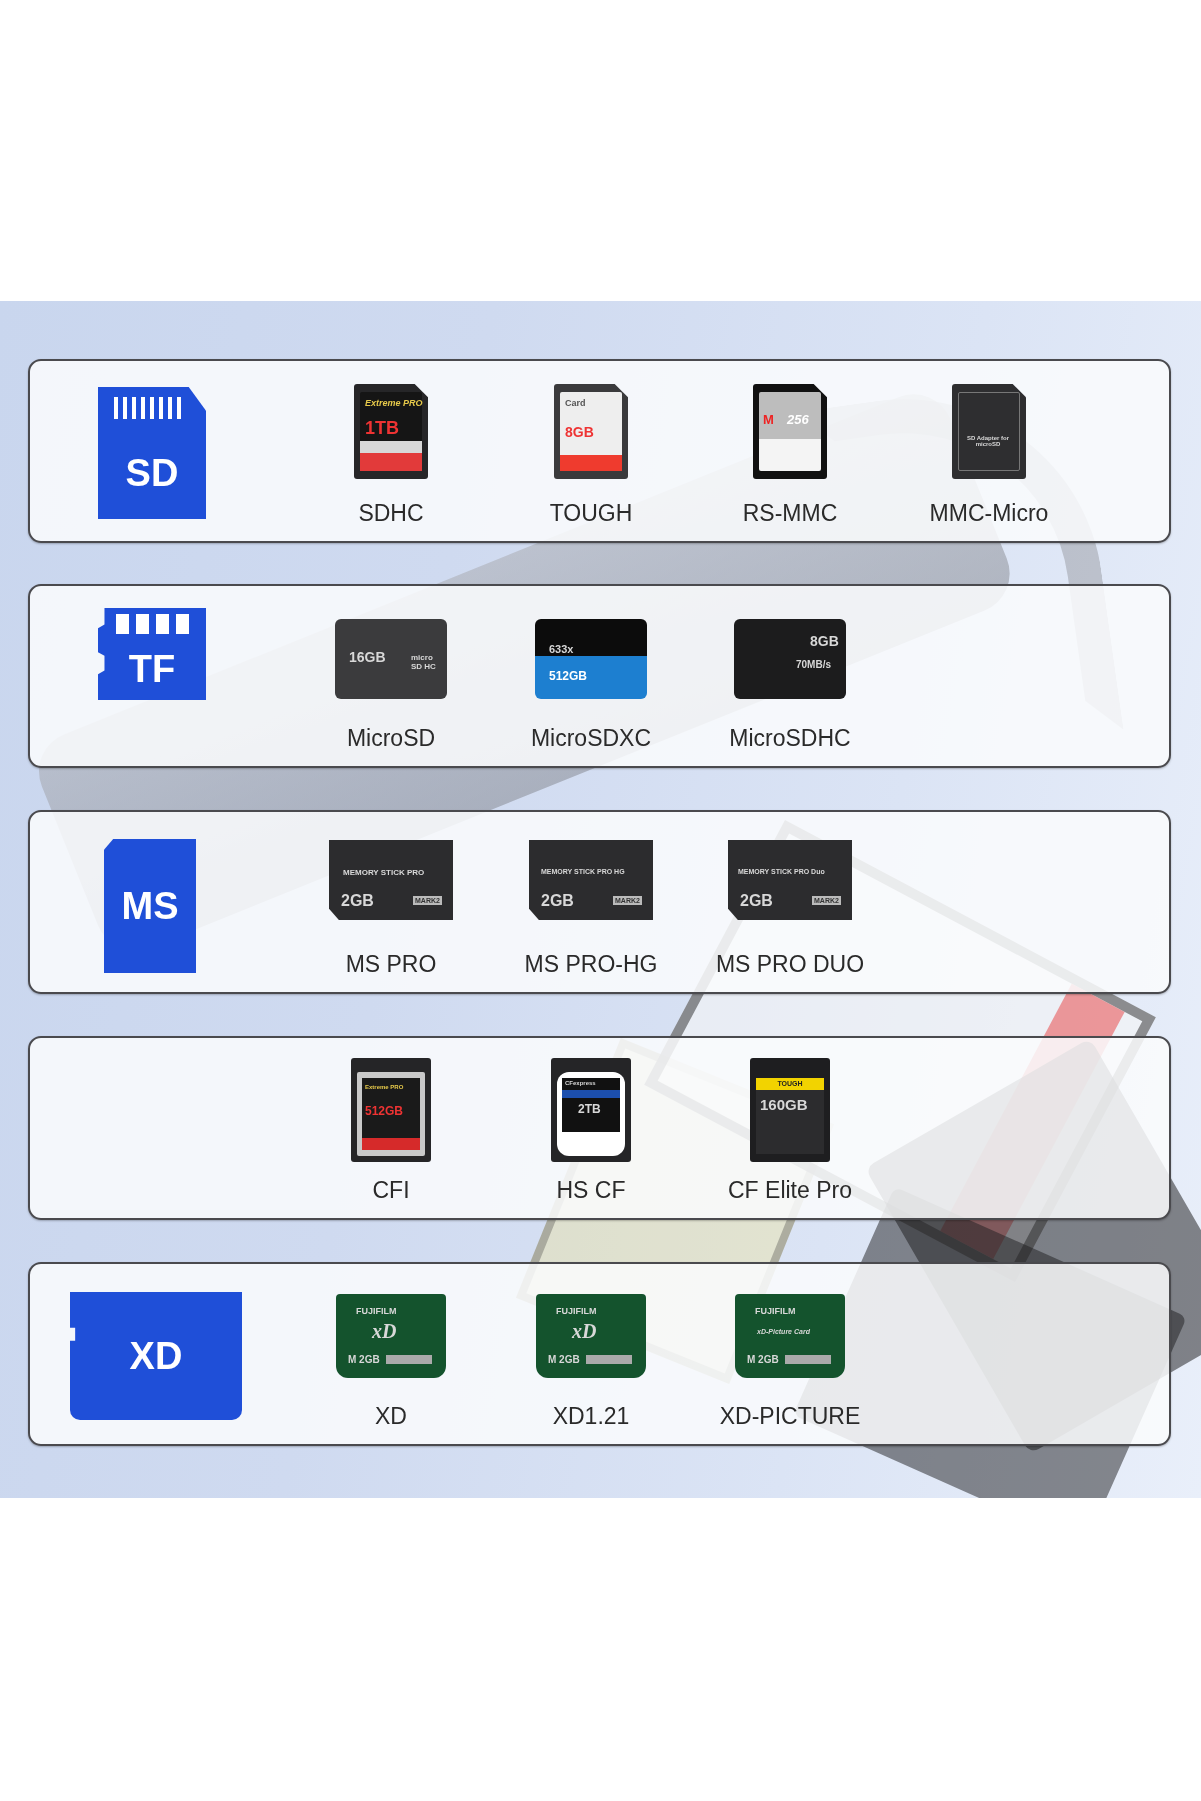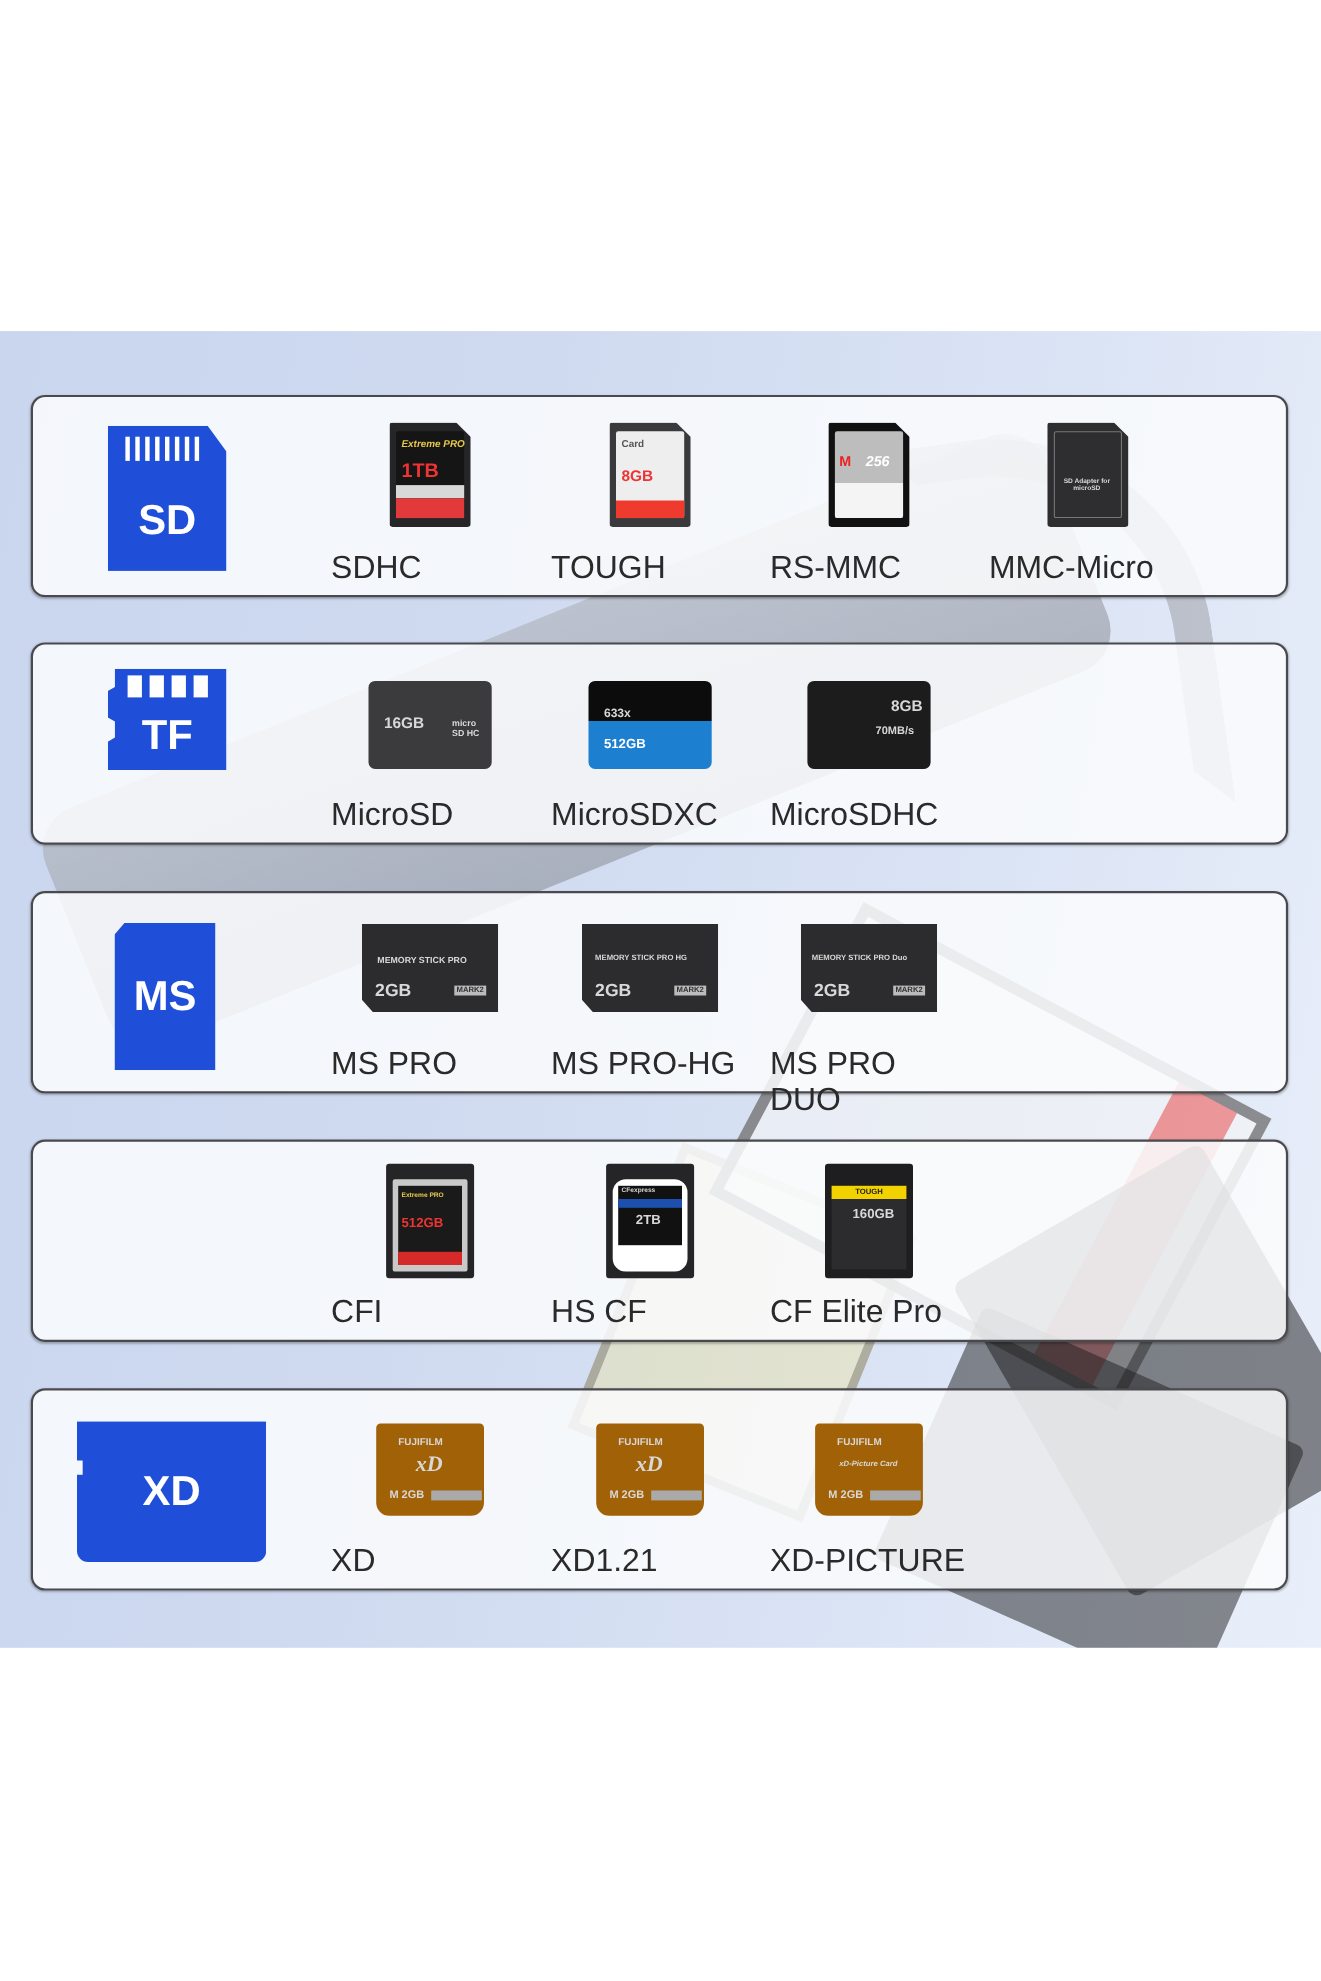--- a/index.html
+++ b/index.html
@@ -47,31 +47,31 @@
     border: 2px solid #4a4a4e; border-radius: 13px;
     box-shadow: 0 1px 2px rgba(0,0,0,0.25);
   }
   .cat-icon {
     position: absolute; display: flex; align-items: center; justify-content: center;
     color: #ffffff; font-weight: bold; font-size: 38px; background: #1f4fd8;
   }
   .item { position: absolute; top: 0; width: 180px; height: 184px; margin-left: -90px; }
   .thumb { position: absolute; left: 50%; transform: translateX(-50%); }
   .item-label {
-    position: absolute; top: 139px; left: 0; width: 100%; 
-    font-size: 29px; color: #2a2a2a;
+    position: absolute; top: 139px; left: 0; width: 100%; text-align: center;
+    font-size: 23px; color: #2a2a2a;
   }
 
   
   .sd-card { top: 23px; width: 74px; height: 95px; background: #262628; clip-path: polygon(0 0, 82% 0, 100% 14%, 100% 100%, 0 100%); border-radius: 3px; }
   .sd-inner { position: absolute; left: 6px; top: 8px; right: 6px; bottom: 8px; border-radius: 2px; }
   .micro-card { top: 33px; width: 112px; height: 80px; border-radius: 6px; }
   .ms-card { top: 28px; width: 124px; height: 80px; background: #2c2c2e; clip-path: polygon(0 0, 100% 0, 100% 100%, 8% 100%, 0 86%); }
   .cf-card { top: 20px; width: 80px; height: 104px; background: #252527; border-radius: 3px; }
-  .xd-card { top: 30px; width: 98px; height: 84px; background: #a16207; border-radius: 4px 4px 12px 12px; }
+  .xd-card { top: 30px; width: 110px; height: 84px; background: #14532d; border-radius: 4px 4px 12px 12px; }
   .tiny { position: absolute; font-size: 9px; color: #d8d8d8; font-weight: bold; white-space: nowrap; }
 </style>
 </head>
 <body>
 
 <div class="band">
   <div class="bg-cable"></div>
   <div class="bg-hub"></div>
   <div class="bg-card-d"></div>
   <div class="bg-card-a"></div>
@@ -231,21 +231,21 @@
         </div>
       </div>
     </div>
     <div class="item-label">HS CF</div>
   </div>
 
   <div class="item" style="left:760px;">
     <div class="thumb cf-card" style="background:#1e1e20">
       <div style="position:absolute;left:6px;top:20px;right:6px;bottom:8px;background:#2c2c2e;">
         <div style="position:absolute;left:0;right:0;top:0;height:12px;background:#f2d300;text-align:center;font-size:7px;font-weight:bold;color:#222;line-height:12px">TOUGH</div>
-        <span class="tiny" style="left:19px;top:18px;font-size:12px">160GB</span>
+        <span class="tiny" style="left:4px;top:18px;font-size:15px">160GB</span>
       </div>
     </div>
     <div class="item-label">CF Elite Pro</div>
   </div>
 </div>
 
 <div class="panel" style="top:1262px;">
   <div class="cat-icon" style="left:40px;top:28px;width:172px;height:128px;border-radius:0 0 10px 10px;clip-path:polygon(0 0,100% 0,100% 100%,0 100%,0 38%,3% 38%,3% 28%,0 28%);">
     <span>XD</span>
   </div>

